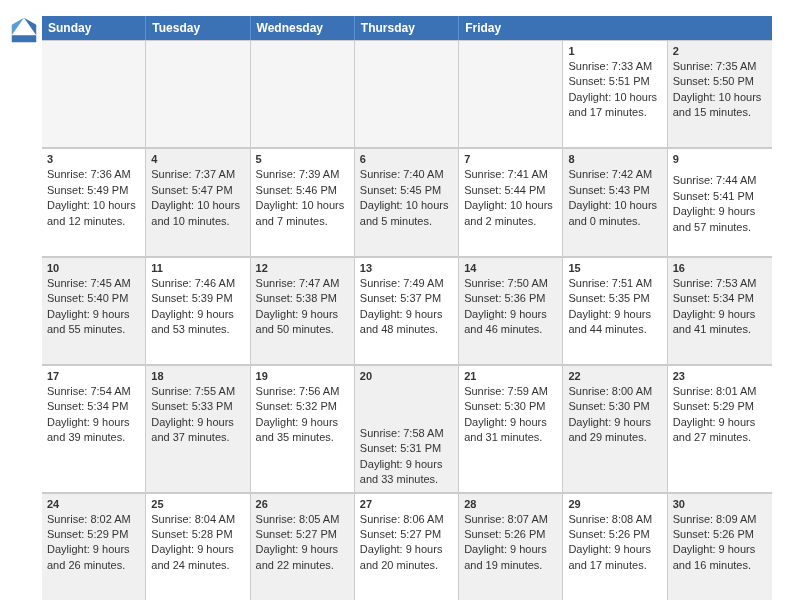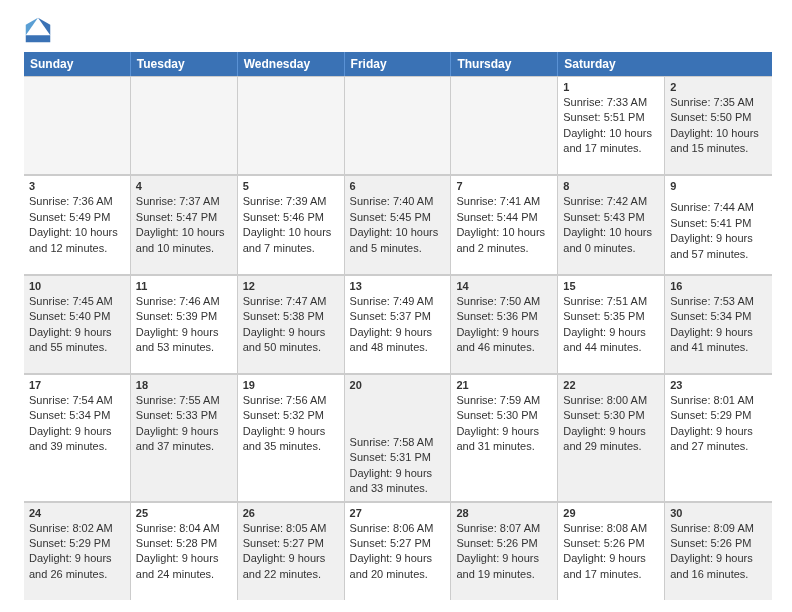--- a/index.html
+++ b/index.html
@@ -6,23 +6,23 @@
     body {
       font-family: Arial, sans-serif;
       background: #fff;
       width: 792px;
       height: 612px;
       overflow: hidden;
     }
     .page {
       width: 792px;
       height: 612px;
-      padding: 16px 20px 12px 24px;
-      display: flex;
-      flex-direction: column;
+      padding: 16px 20px 12px 10px;
+      display: flex;
+      flex-direction: row;
     }
     .header {
       display: flex;
       justify-content: space-between;
       align-items: flex-start;
       margin-bottom: 8px;
     }
     .logo {
       display: flex;
       align-items: center;
@@ -126,23 +126,22 @@
       <div class="main-title"></div>
       <div class="subtitle"></div>
     </div>
   </div>
 
   <div class="calendar">
     <div class="cal-header-row">
     <div class="cal-header-cell">Sunday</div>
         <div class="cal-header-cell">Tuesday</div>
         <div class="cal-header-cell">Wednesday</div>
+        <div class="cal-header-cell">Thursday</div>
         <div class="cal-header-cell">Friday</div>
-        <div class="cal-header-cell">Thursday</div>
-        <div class="cal-header-cell">Saturday</div>
       </div>
     <div class="cal-body">
     <div class="cal-week">
           <div class="cal-cell empty"></div>
           <div class="cal-cell empty"></div>
           <div class="cal-cell empty"></div>
           <div class="cal-cell empty"></div>
           <div class="cal-cell empty"></div>
           <div class="cal-cell">
             <div class="day-num">1</div>

